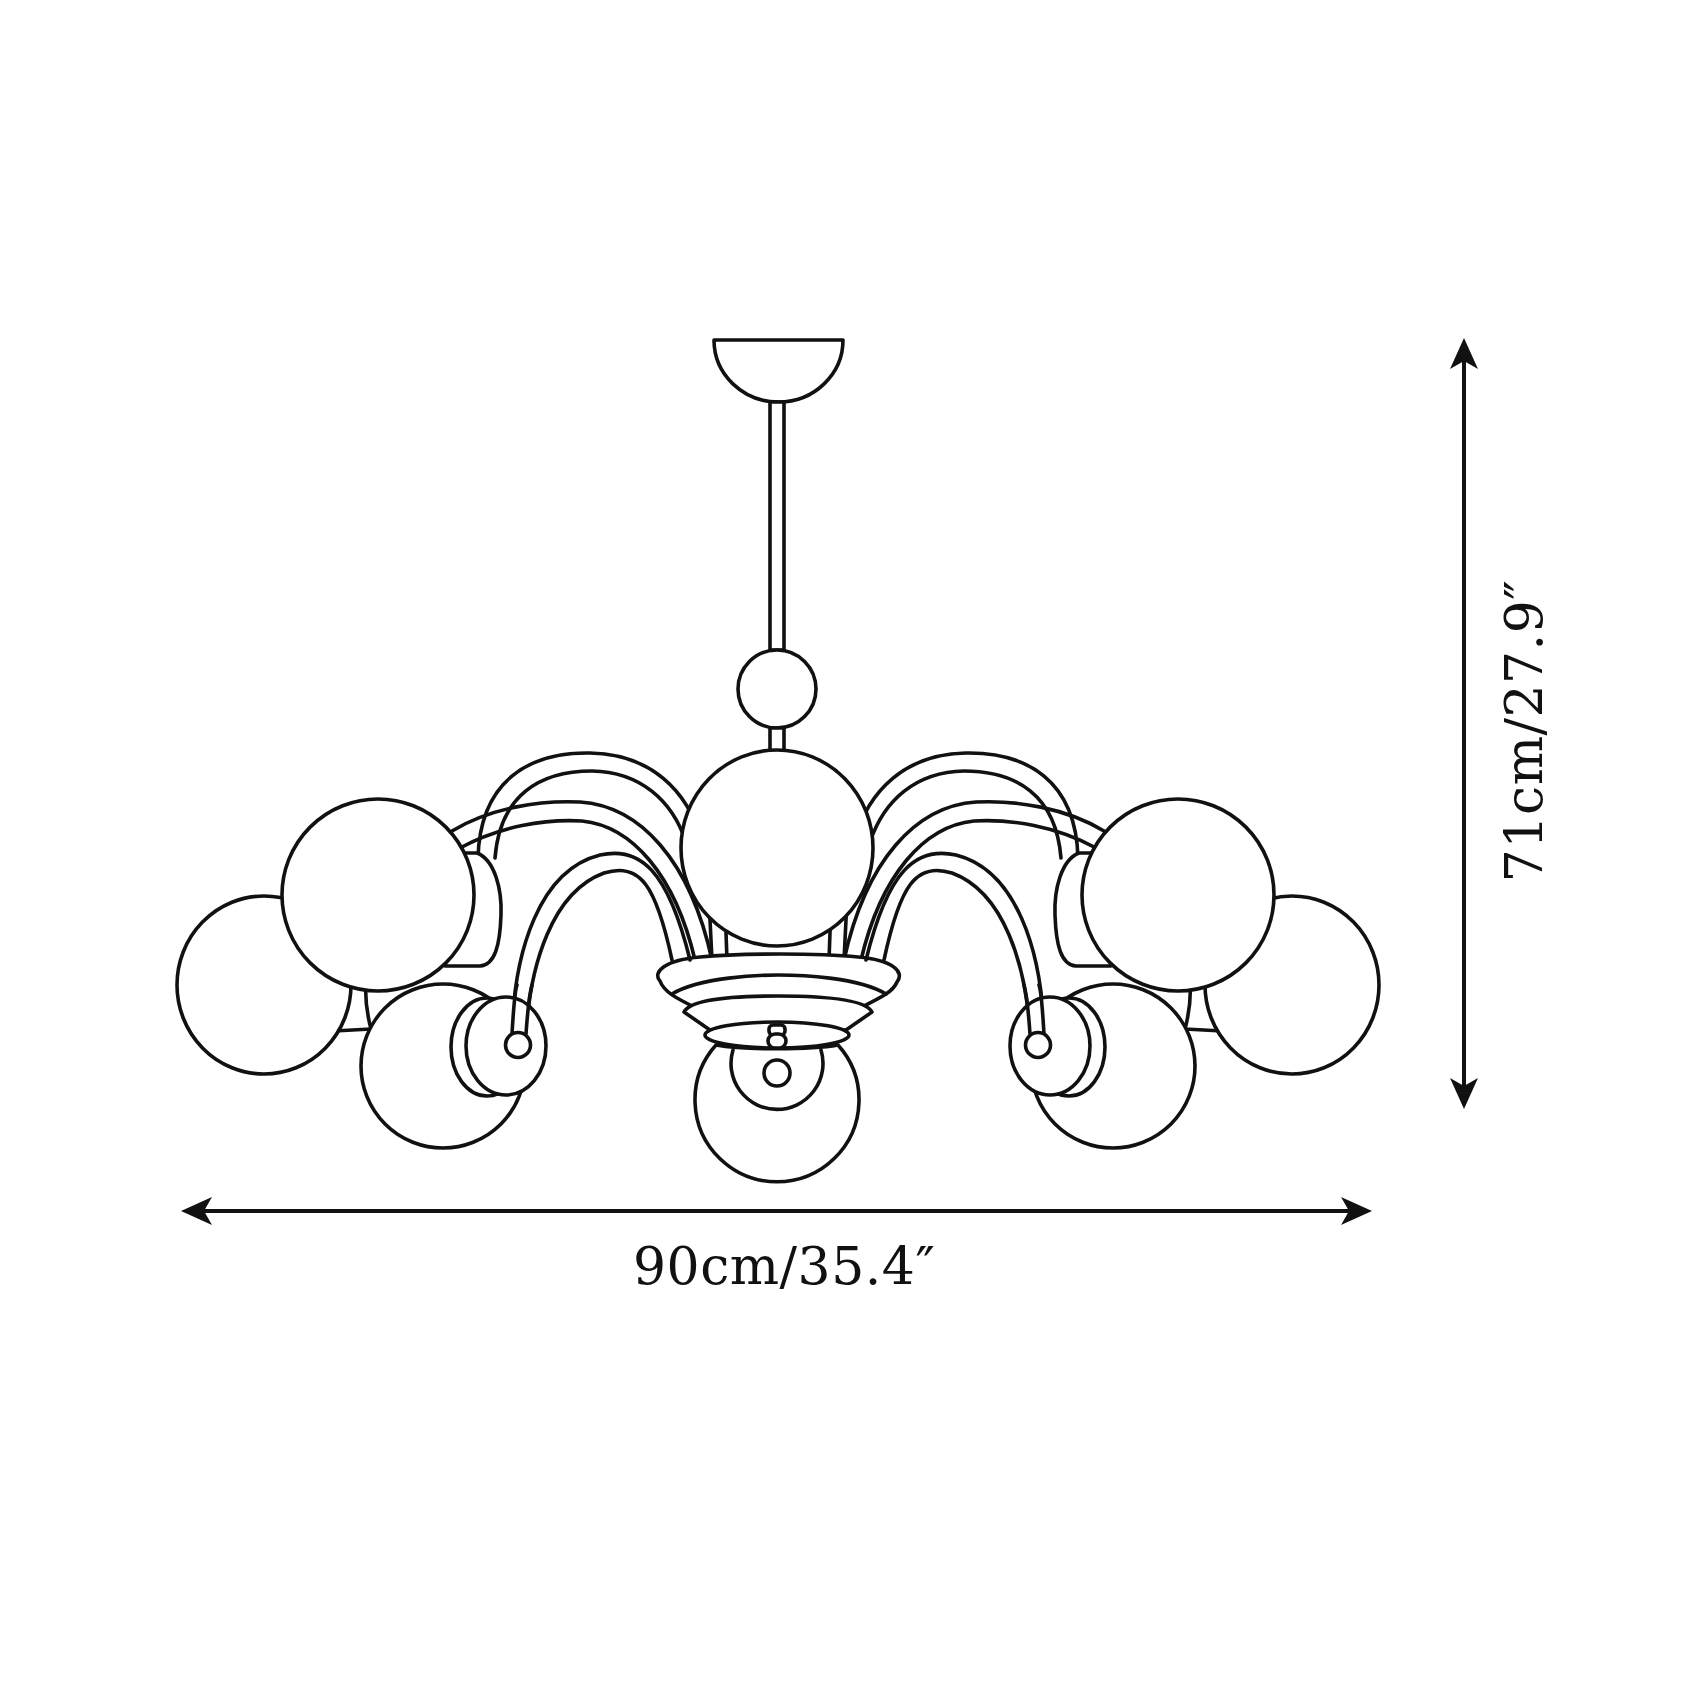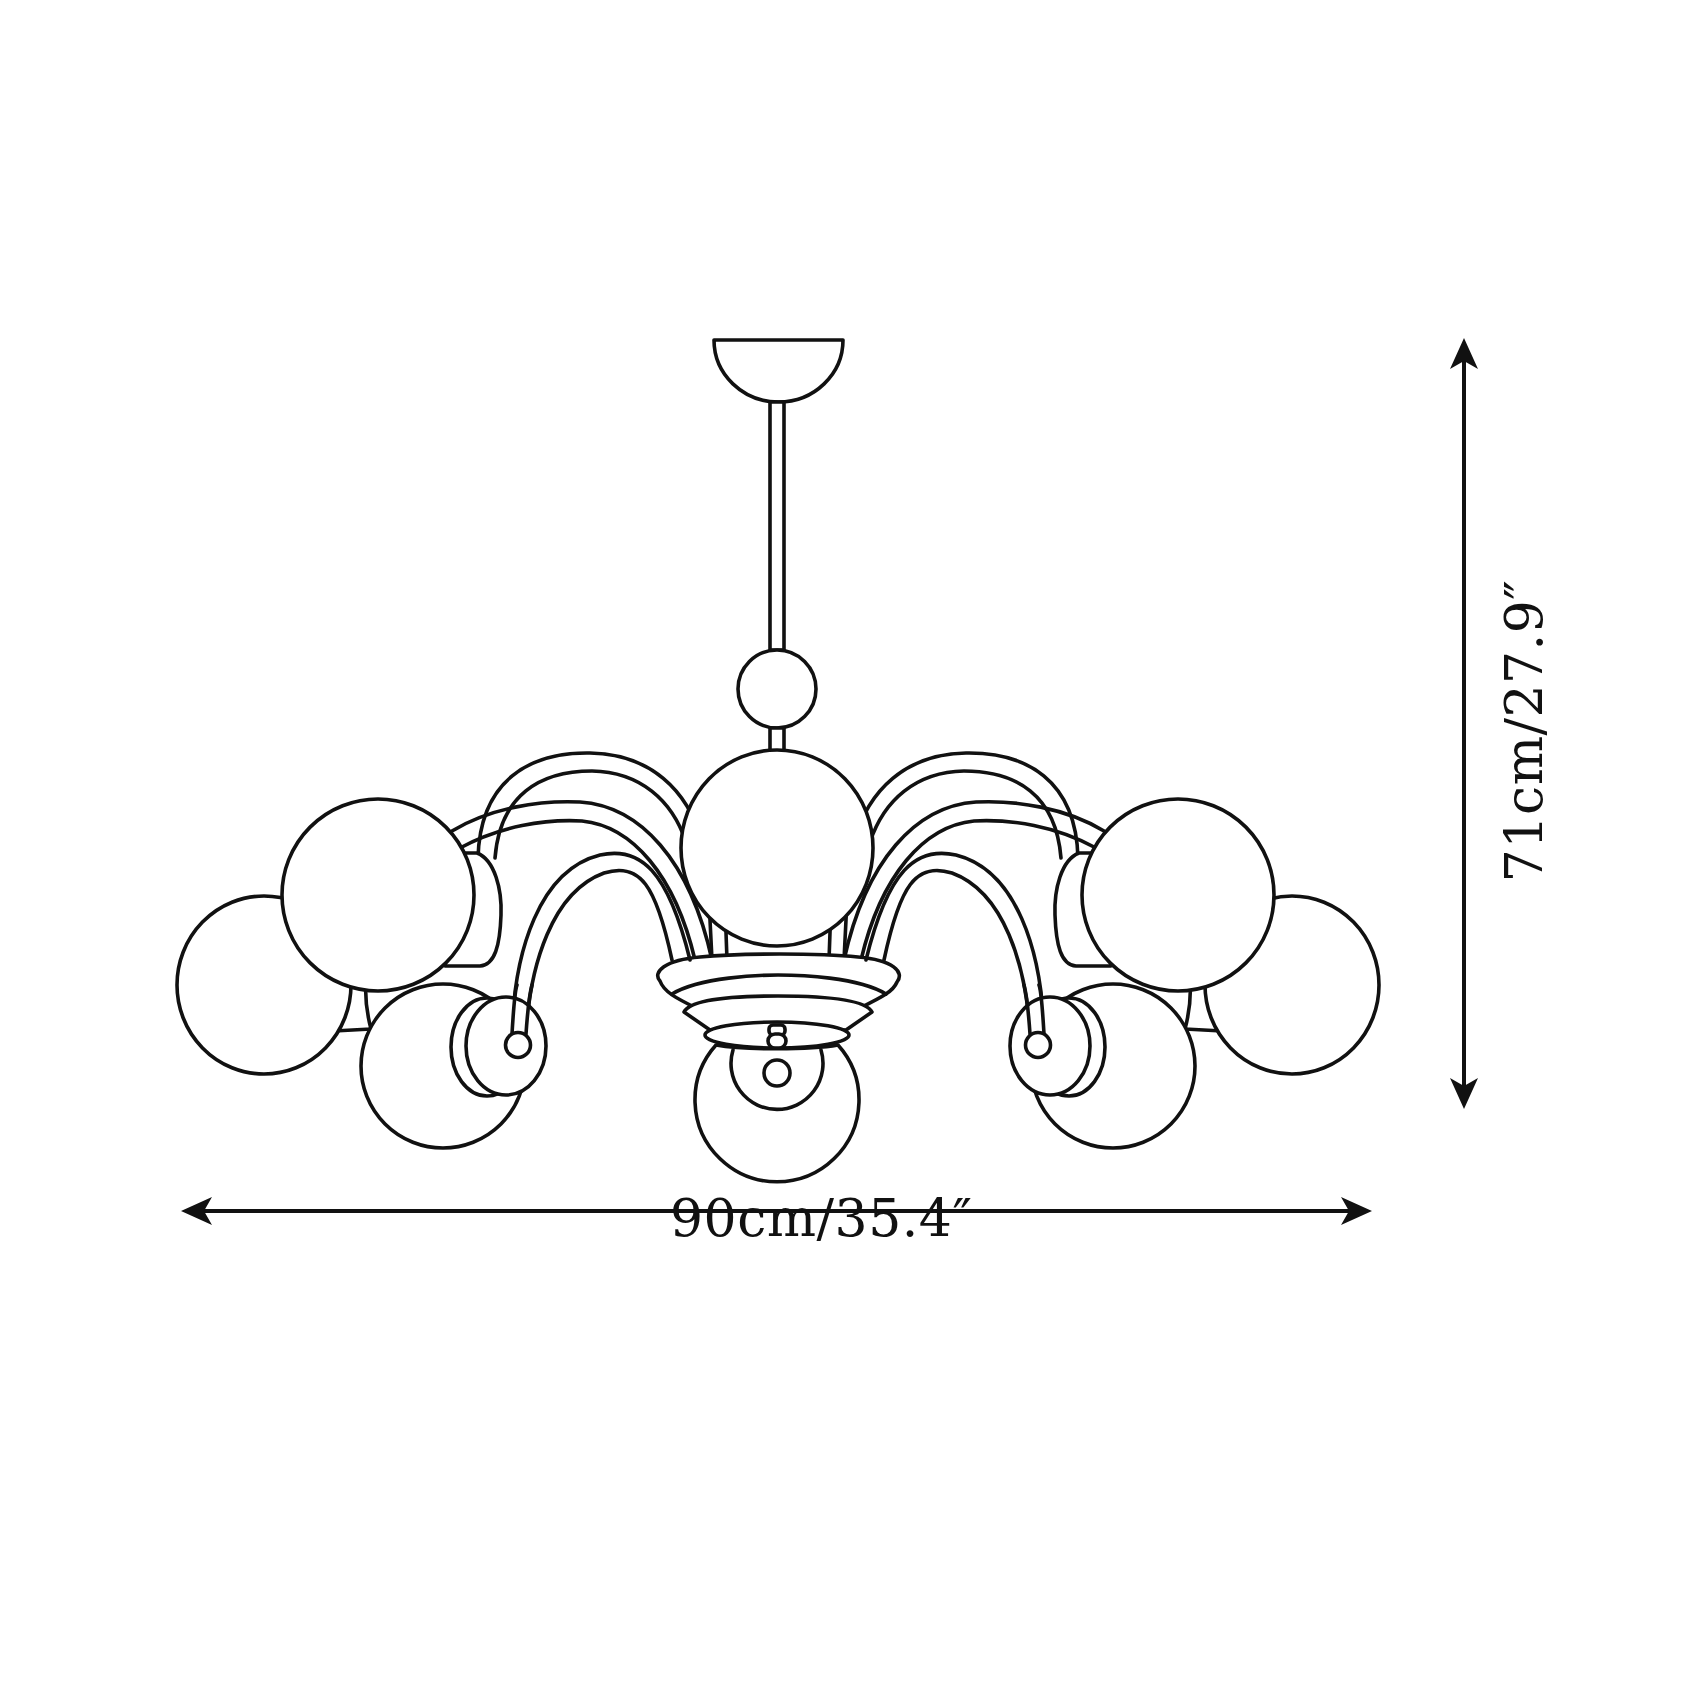--- a/index.html
+++ b/index.html
@@ -47,22 +47,21 @@
       position: absolute;
       color: #111111;
       font-family: "DejaVu Serif", "Liberation Serif", serif;
       font-size: 52px;
       line-height: 1;
       white-space: nowrap;
       letter-spacing: 0.5px;
     }
     #width-label {
       left: 633px;
-      top: 1192px;
-      margin-left: 37px;
+      top: 1240px;
     }
     #height-label {
       left: 1524px;
       top: 731px;
       transform: translate(-50%, -50%) rotate(-90deg);
       transform-origin: center center;
     }
   </style>
 </head>
 <body>

